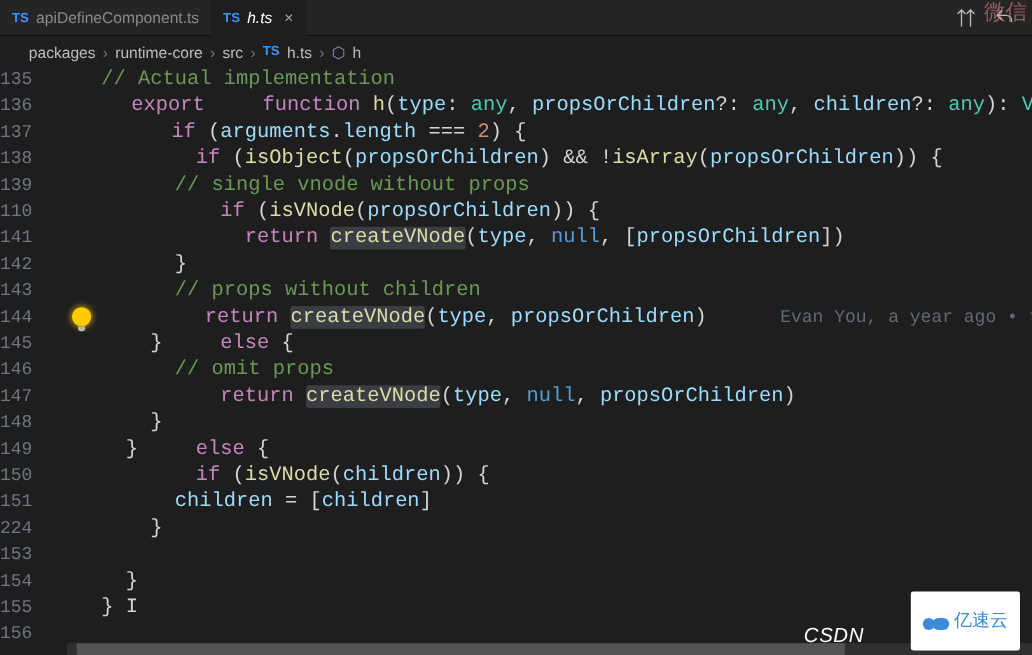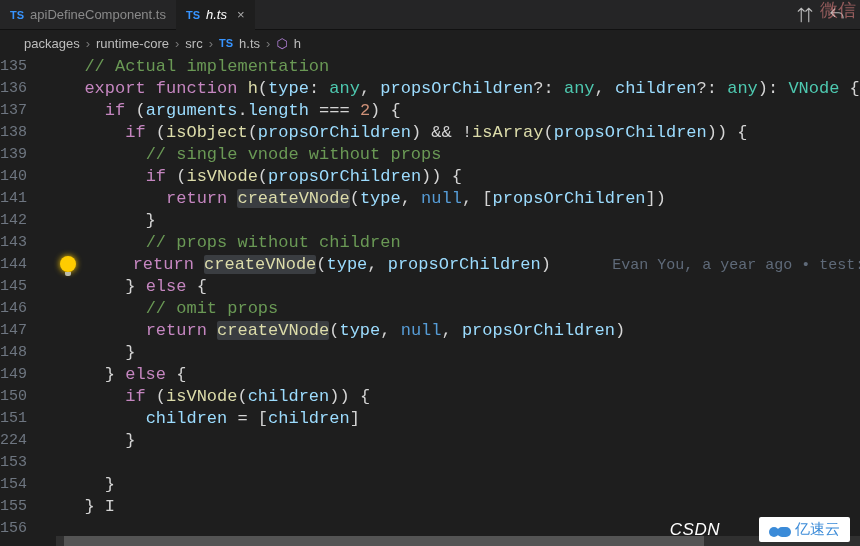--- a/index.html
+++ b/index.html
@@ -13,27 +13,27 @@
   .breadcrumb { height:26px; display:flex; align-items:center; gap:6px; padding:0 24px; font-size:13px; color:#bdbdbd; font-family:'Segoe UI',sans-serif; }
   .breadcrumb .sep { color:#777; }
   .sym { color:#b180d7; }
   .editor { position:relative; height:calc(546px - 56px); overflow:hidden; }
   .line { display:flex; height:22px; line-height:22px; white-space:pre; }
   .gutter { width:56px; text-align:left; padding-right:16px; color:#6e7681; user-select:none; font-size:15px; }
   .bulb { position:absolute; left:60px; top:200px; width:16px; height:16px; border-radius:50%; background:#ffcc00; box-shadow:0 0 6px #ffcc00; }
   .bulb:before { content:""; position:absolute; bottom:-4px; left:5px; width:6px; height:4px; background:#bba; border-radius:0 0 2px 2px; }
   .code { padding-left:8px; }
   
-  .kw { color:#c586c0; } .fn { color:#dcdcaa; } .ty { color:#4ec9b0; }
+  .kw { color:#c586c0;margin-left:38px; } .fn { color:#dcdcaa; } .ty { color:#4ec9b0; }
   .cm { color:#6a9955; } .st { color:#ce9178; } .nul { color:#569cd6; }
   .op { color:#d4d4d4; } .id { color:#9cdcfe; }
   .sel { background:#3a3d41; border-radius:2px; }
   .lens { color:#5f6a79; font-size:15px; }
   .watermark { position:absolute; right:140px; bottom:6px; color:#fff; font-family:Arial,sans-serif; font-size:17px; letter-spacing:0.5px;font-style:italic; }
-  .watermark2 { position:absolute; right:10px; bottom:4px; background:#fff; color:#3b8bd8; font-family:'Segoe UI',sans-serif; font-size:15px; padding:3px 10px; border-radius:2px; display:flex; align-items:center; gap:4px; }
+  .watermark2 { position:absolute; right:10px; bottom:4px; background:#fff; color:#3b8bd8; font-family:'Segoe UI',sans-serif; font-size:15px; padding:15px 10px; border-radius:2px; display:flex; align-items:center; gap:4px; }
   .cloud { width:22px; height:14px; position:relative; }
   .cloud:before { content:""; position:absolute; width:10px; height:10px; background:#3b8bd8; border-radius:50%; left:0; bottom:0; }
   .cloud:after { content:""; position:absolute; width:14px; height:10px; background:#3b8bd8; border-radius:6px; right:0; bottom:0; }
   .action-icon { width:18px; height:18px; }
   .action-icon svg { width:18px; height:18px; stroke:#bbb; fill:none; stroke-width:1.5; }
   .corner-badge { position:absolute; right:4px; top:-2px; font-family:KaiTi,STKaiti,serif; color:#e88; font-size:18px; opacity:0.55; }
   .scrollbar { position:absolute; bottom:0; left:56px; right:0; height:10px; background:rgba(121,121,121,0.2); }
   .scrollbar-thumb { position:absolute; left:8px; width:640px; height:10px; background:rgba(190,190,190,0.25); }
 </style>
 </head>
@@ -75,21 +75,21 @@
 </div>
 
 <div class="editor">
   <div class="bulb"></div>
   <div id="code-lines">
       <div class="line"><div class="gutter">135</div><div class="code">  <span class="cm">// Actual implementation</span></div></div>
       <div class="line"><div class="gutter">136</div><div class="code">  <span class="kw">export</span> <span class="kw">function</span> <span class="fn">h</span>(<span class="id">type</span>: <span class="ty">any</span>, <span class="id">propsOrChildren</span>?: <span class="ty">any</span>, <span class="id">children</span>?: <span class="ty">any</span>): <span class="ty">VNode</span> {</div></div>
       <div class="line"><div class="gutter">137</div><div class="code">    <span class="kw">if</span> (<span class="id">arguments</span>.<span class="id">length</span> === <span class="st">2</span>) {</div></div>
       <div class="line"><div class="gutter">138</div><div class="code">      <span class="kw">if</span> (<span class="fn">isObject</span>(<span class="id">propsOrChildren</span>) &amp;&amp; !<span class="fn">isArray</span>(<span class="id">propsOrChildren</span>)) {</div></div>
       <div class="line"><div class="gutter">139</div><div class="code">        <span class="cm">// single vnode without props</span></div></div>
-      <div class="line"><div class="gutter">140</div><div class="code">        <span class="kw">if</span> (<span class="fn">isVNode</span>(<span class="id">propsOrChildren</span>)) {</div></div>
+      <div class="line"><div class="gutter">110</div><div class="code">        <span class="kw">if</span> (<span class="fn">isVNode</span>(<span class="id">propsOrChildren</span>)) {</div></div>
       <div class="line"><div class="gutter">141</div><div class="code">          <span class="kw">return</span> <span class="fn sel">createVNode</span>(<span class="id">type</span>, <span class="nul">null</span>, [<span class="id">propsOrChildren</span>])</div></div>
       <div class="line"><div class="gutter">142</div><div class="code">        }</div></div>
       <div class="line"><div class="gutter">143</div><div class="code">        <span class="cm">// props without children</span></div></div>
       <div class="line"><div class="gutter">144</div><div class="code">        <span class="kw">return</span> <span class="fn sel">createVNode</span>(<span class="id">type</span>, <span class="id">propsOrChildren</span>)      <span class="lens">Evan You, a year ago • test: upda</span></div></div>
       <div class="line"><div class="gutter">145</div><div class="code">      } <span class="kw">else</span> {</div></div>
       <div class="line"><div class="gutter">146</div><div class="code">        <span class="cm">// omit props</span></div></div>
       <div class="line"><div class="gutter">147</div><div class="code">        <span class="kw">return</span> <span class="fn sel">createVNode</span>(<span class="id">type</span>, <span class="nul">null</span>, <span class="id">propsOrChildren</span>)</div></div>
       <div class="line"><div class="gutter">148</div><div class="code">      }</div></div>
       <div class="line"><div class="gutter">149</div><div class="code">    } <span class="kw">else</span> {</div></div>
       <div class="line"><div class="gutter">150</div><div class="code">      <span class="kw">if</span> (<span class="fn">isVNode</span>(<span class="id">children</span>)) {</div></div>

